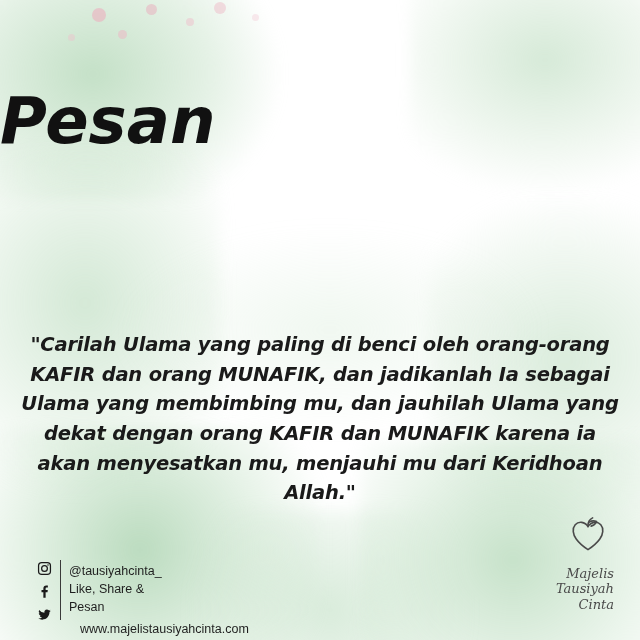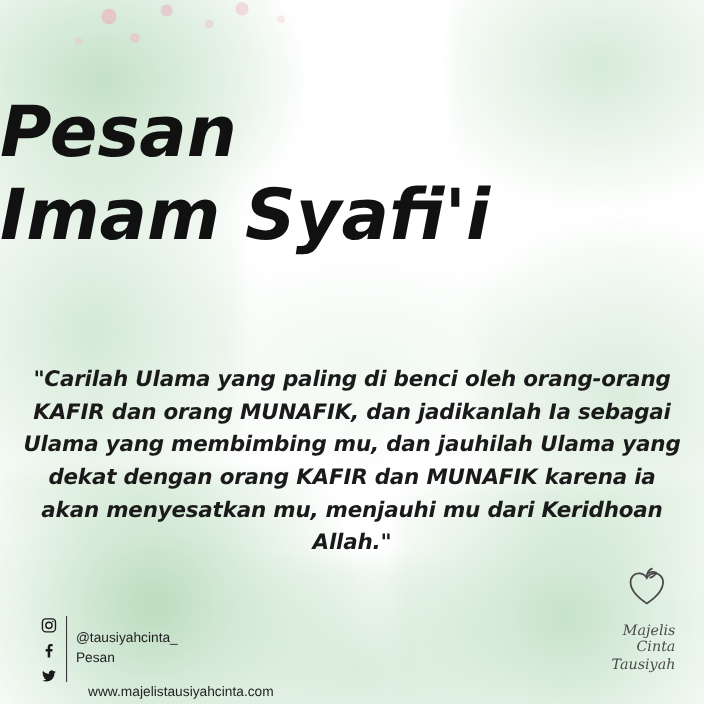--- a/index.html
+++ b/index.html
@@ -209,21 +209,20 @@
   <div class="dot" style="left:92px;  top:8px;   width:14px; height:14px; background:rgba(238,170,188,0.55);"></div>
   <div class="dot" style="left:118px; top:30px;  width:9px;  height:9px;  background:rgba(240,180,196,0.5);"></div>
   <div class="dot" style="left:146px; top:4px;   width:11px; height:11px; background:rgba(236,164,184,0.45);"></div>
   <div class="dot" style="left:186px; top:18px;  width:8px;  height:8px;  background:rgba(240,182,198,0.42);"></div>
   <div class="dot" style="left:214px; top:2px;   width:12px; height:12px; background:rgba(238,172,190,0.40);"></div>
   <div class="dot" style="left:68px;  top:34px;  width:7px;  height:7px;  background:rgba(242,188,202,0.40);"></div>
   <div class="dot" style="left:252px; top:14px;  width:7px;  height:7px;  background:rgba(242,190,204,0.32);"></div>
 
   <div class="title-block">
     <div class="title-line title-line-1">Pesan</div>
-    <div class="title-line title-line-2">Imam Syafi'i</div>
   </div>
 
   <div class="quote">"Carilah Ulama yang paling di benci oleh orang-orang KAFIR dan orang MUNAFIK, dan jadikanlah Ia sebagai Ulama yang membimbing mu, dan jauhilah Ulama yang dekat dengan orang KAFIR dan MUNAFIK karena ia akan menyesatkan mu, menjauhi mu dari Keridhoan Allah."</div>
 
   <div class="footer">
     <div class="social-icons">
       <span class="sicon">
         <svg width="15" height="15" viewBox="0 0 24 24" fill="none" stroke="#1a1a1a" stroke-width="2">
           <rect x="2.5" y="2.5" width="19" height="19" rx="5"></rect>
           <circle cx="12" cy="12" r="4.6"></circle>
@@ -239,32 +238,33 @@
         <svg width="15" height="15" viewBox="0 0 24 24">
           <path fill="#1a1a1a" d="M22 5.9c-.74.33-1.53.55-2.36.65a4.12 4.12 0 0 0 1.8-2.27c-.8.47-1.68.81-2.61 1a4.1 4.1 0 0 0-7 3.74A11.65 11.65 0 0 1 3.4 4.7a4.1 4.1 0 0 0 1.27 5.48 4.07 4.07 0 0 1-1.86-.51v.05a4.1 4.1 0 0 0 3.29 4.02c-.6.16-1.24.19-1.86.07a4.11 4.11 0 0 0 3.83 2.85A8.24 8.24 0 0 1 2 18.4a11.62 11.62 0 0 0 6.29 1.84c7.55 0 11.68-6.25 11.68-11.67l-.01-.53A8.3 8.3 0 0 0 22 5.9z"></path>
         </svg>
       </span>
     </div>
 
     <div class="footer-divider"></div>
 
     <div class="footer-text">
       <div>@tausiyahcinta_</div>
+      <div>Like, Share &amp;</div>
       <div>Pesan</div>
     </div>
   </div>
 
   <div class="footer-site">www.majelistausiyahcinta.com</div>
 
   <div class="logo">
     <span class="logo-mark">
       <svg width="52" height="46" viewBox="0 0 52 46" fill="none" stroke="#4a4a4a" stroke-width="1.6" stroke-linecap="round">
         <path d="M26 12.5c-3-5-9.5-5.5-12.8-1.7-3.2 3.7-2.3 9.6 1 14.2 2.8 3.9 7.1 7.6 11.8 10.6 4.7-3 9-6.7 11.8-10.6 3.3-4.6 4.2-10.5 1-14.2C35.5 7 29 7.5 26 12.5z"></path>
         <path d="M26 11.5c0-3.3 1.6-6.2 4.6-7.6"></path>
         <path d="M27.2 8.2c2.2-1.4 5-1.6 7.3-.6-1 2.3-3 4-5.4 4.5"></path>
       </svg>
     </span>
     <div class="logo-text">Majelis</div>
+    <div class="logo-text">Tausiyah</div>
     <div class="logo-text">Cinta</div>
-    <div class="logo-text">Tausiyah</div>
   </div>
 
 </div>
 
 </body></html>

